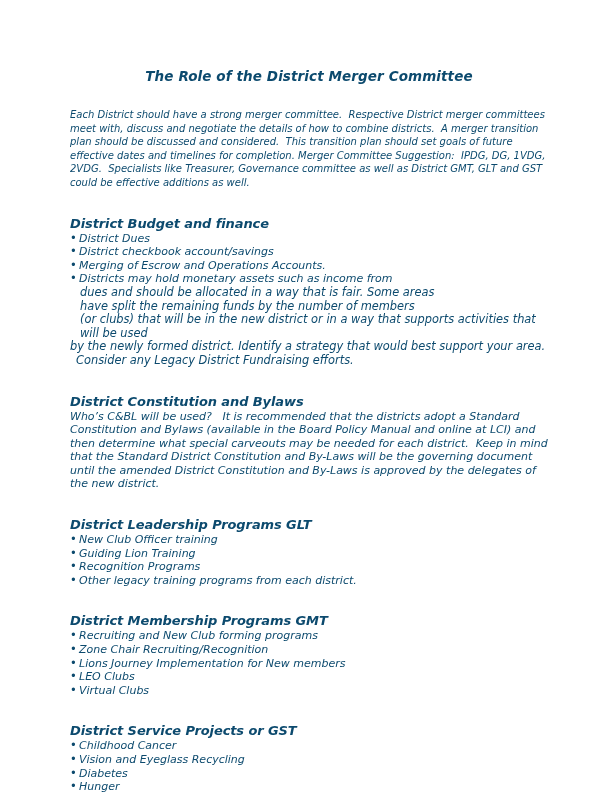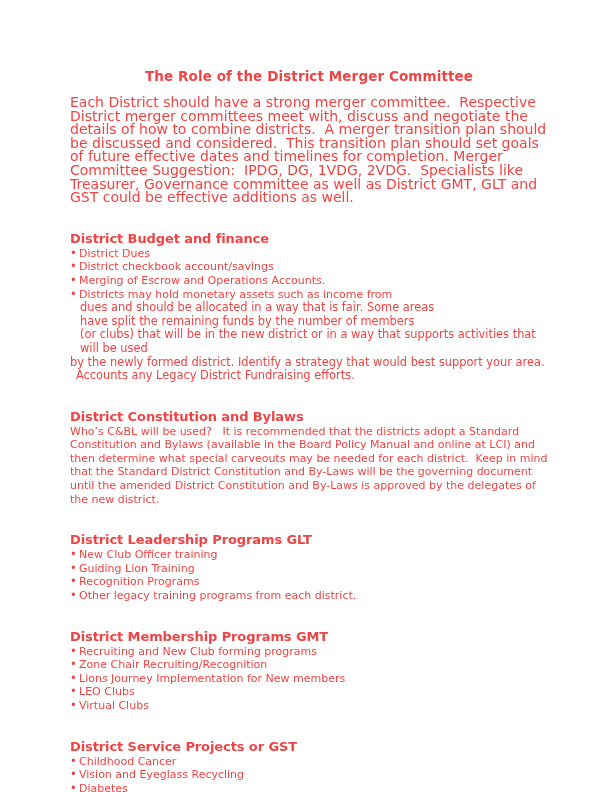--- a/index.html
+++ b/index.html
@@ -7,41 +7,42 @@
     padding: 0;
     background: #ffffff;
   }
   .page {
     position: relative;
     width: 612px;
     height: 792px;
     background: #ffffff;
     overflow: hidden;
     font-family: "DejaVu Sans", "Liberation Sans", sans-serif;
-    color: #ef4444;
+    color: #0c4a6e;
+    font-style: italic;
     -webkit-font-smoothing: antialiased;
   }
   .doc {
     position: absolute;
     left: 70px;
     top: 68px;
     width: 478px;
   }
   .doc-title {
     text-align: center;
     font-size: 13.5px;
     font-weight: bold;
     line-height: 16px;
     letter-spacing: 0.1px;
     margin: 0 0 0 0;
     padding: 0;
   }
   .intro {
-    margin-top: 12px;
-    font-size: 14px;
+    margin-top: 24px;
+    font-size: 10px;
     line-height: 13.6px;
     text-align: left;
     white-space: pre-wrap;
   }
   .section {
     margin-top: 26px;
   }
   .section-heading {
     font-size: 13px;
     font-weight: bold;
@@ -100,21 +101,21 @@
             <li>District Dues</li>
             <li>District checkbook account/savings</li>
             <li>Merging of Escrow and Operations Accounts.</li>
             <li>Districts may hold monetary assets such as income from</li>
           </ul>
           <div>
             <span class="cont-line ind-2">dues and should be allocated in a way that is fair. Some areas</span>
             <span class="cont-line ind-2">have split the remaining funds by the number of members</span>
             <span class="cont-line ind-2">(or clubs) that will be in the new district or in a way that supports activities that will be used</span>
             <span class="cont-line ind-0">by the newly formed district. Identify a strategy that would best support your area.</span>
-            <span class="cont-line ind-1">Accounts any Legacy District Fundraising efforts.</span>
+            <span class="cont-line ind-1">Consider any Legacy District Fundraising efforts.</span>
           </div>
         </div>
         <div class="section">
           <div class="section-heading">District Constitution and Bylaws</div>
           <p class="section-body" style="margin: 0px;">Who’s C&amp;BL will be used?   It is recommended that the districts adopt a Standard Constitution and Bylaws (available in the Board Policy Manual and online at LCI) and then determine what special carveouts may be needed for each district.  Keep in mind that the Standard District Constitution and By-Laws will be the governing document until the amended District Constitution and By-Laws is approved by the delegates of the new district.</p>
         </div>
         <div class="section">
           <div class="section-heading">District Leadership Programs GLT</div>
           <ul class="bullets">
             <li>New Club Officer training</li>

